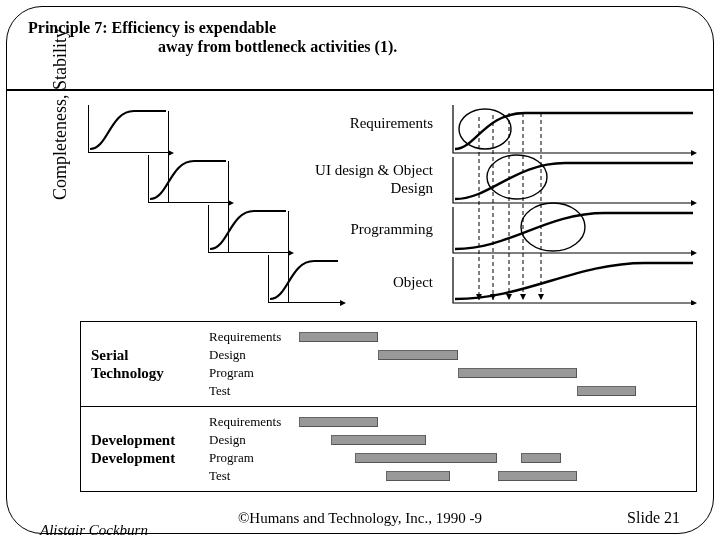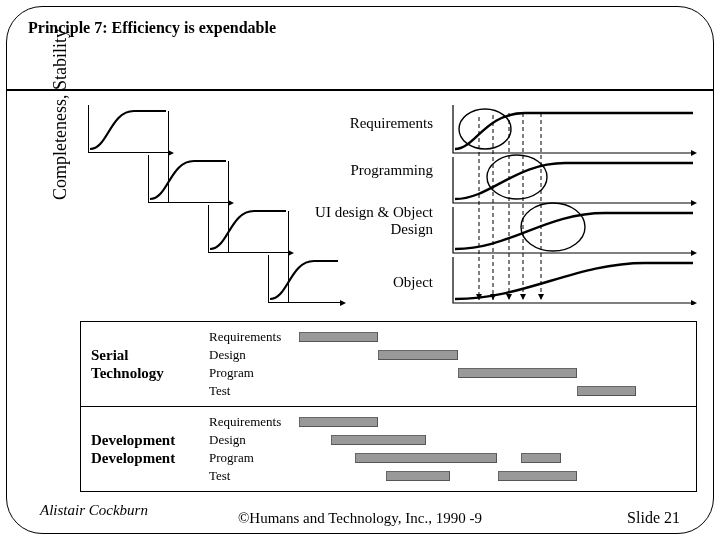--- a/index.html
+++ b/index.html
@@ -110,31 +110,32 @@
   .gline .gbars { position: relative; flex: 1; height: 12px; }
   .gbar {
     position: absolute;
     top: 1px; height: 10px;
     background: #999;
     border-top: 1px solid #666;
     border-left: 1px solid #666;
     border-bottom: 1px solid #555;
     border-right: 1px solid #555;
   }
-  .footer-left { position: absolute; left: 40px; bottom: 21px; font-style: italic; font-size: 15px; }
+  .footer-left { position: absolute; left: 40px; bottom: 1px; font-style: italic; font-size: 15px; }
   .footer-center { position: absolute; left: 0; right: 0; bottom: 13px; text-align: center; font-size: 15px; }
   .footer-right { position: absolute; right: 40px; bottom: 13px; font-size: 16px; }
 </style>
 </head>
 <body>
 
 <div class="slide-border"></div>
 
 <div class="title">
   <span>Principle 7: Efficiency is expendable</span>
+  <span class="line2">away from bottleneck activities (1).</span>
 </div>
 <div class="title-underline"></div>
 
 <div class="y-axis-label">Completeness, Stability</div>
 
 <div class="charts-left">
 
   <div class="mini-axis" style="left:8px; top:0; width:80px; height:48px;">
     <div class="vline"></div>
       <div class="hline"></div>
@@ -170,22 +171,22 @@
       <div class="arrow-r"></div>
     <svg viewBox="0 0 72 48">
       <path d="M2 44 C 20 44, 22 6, 46 6 L 70 6" stroke="#000" stroke-width="2.2" fill="none"></path>
     </svg>
   </div>
   <div style="position:absolute;left:208px;top:106px;width:1px;height:92px;border-left:1px solid #000;"></div>
 </div>
 
 <div class="row-labels">
   <div>Requirements</div>
+  <div>UI design &amp; Object Design</div>
   <div>Programming</div>
-  <div>UI design &amp; Object Design</div>
   <div>Object</div>
 </div>
 
 <div class="charts-right">
   <svg viewBox="0 0 256 200" width="256" height="200">
 
     <g stroke="#000" stroke-width="1.2" fill="none">
       <path d="M8 0 L8 48 L250 48"></path>   
         <path d="M246 45 L252 48 L246 51" fill="#000" stroke="none"></path>
       <path d="M8 52 L8 98 L250 98"></path>  

